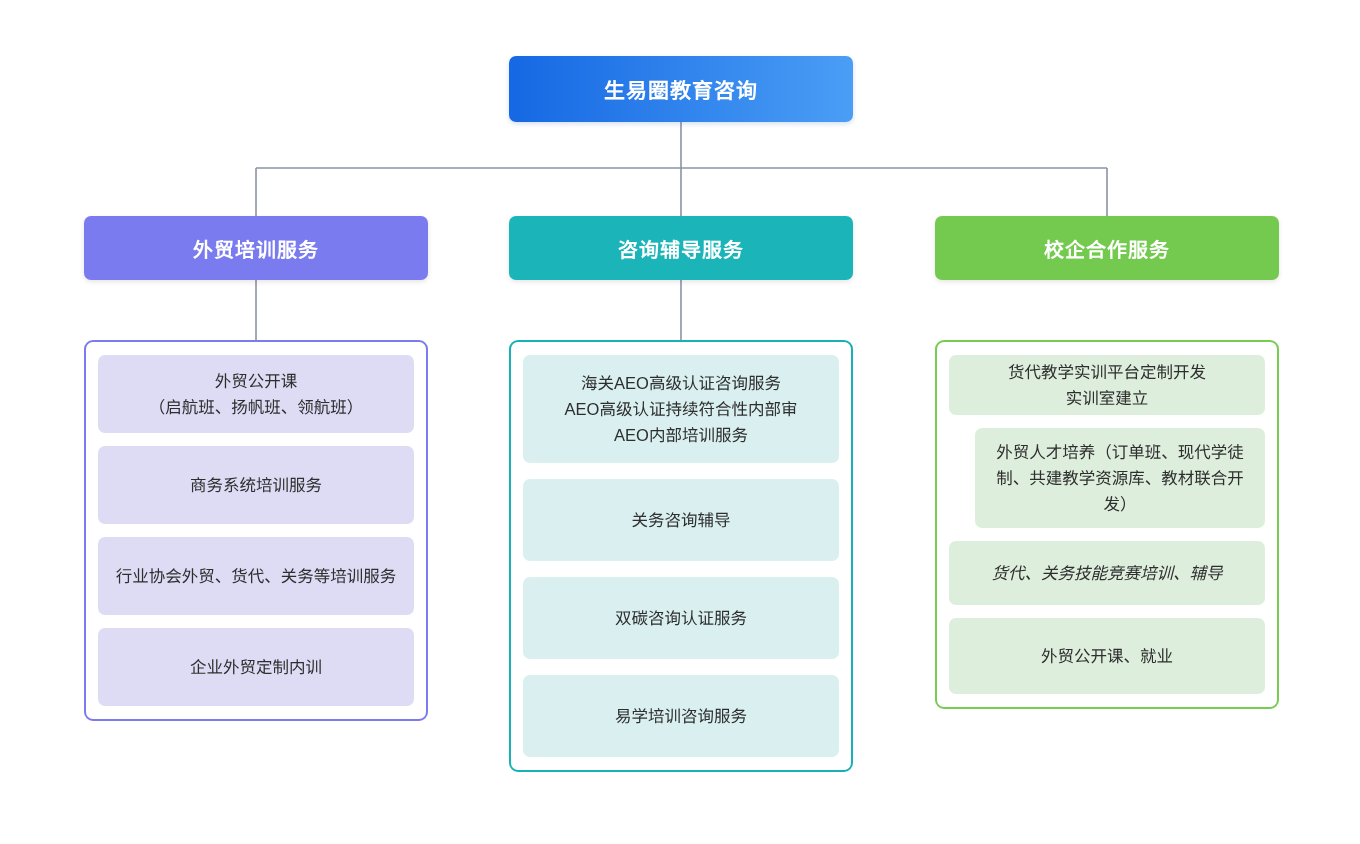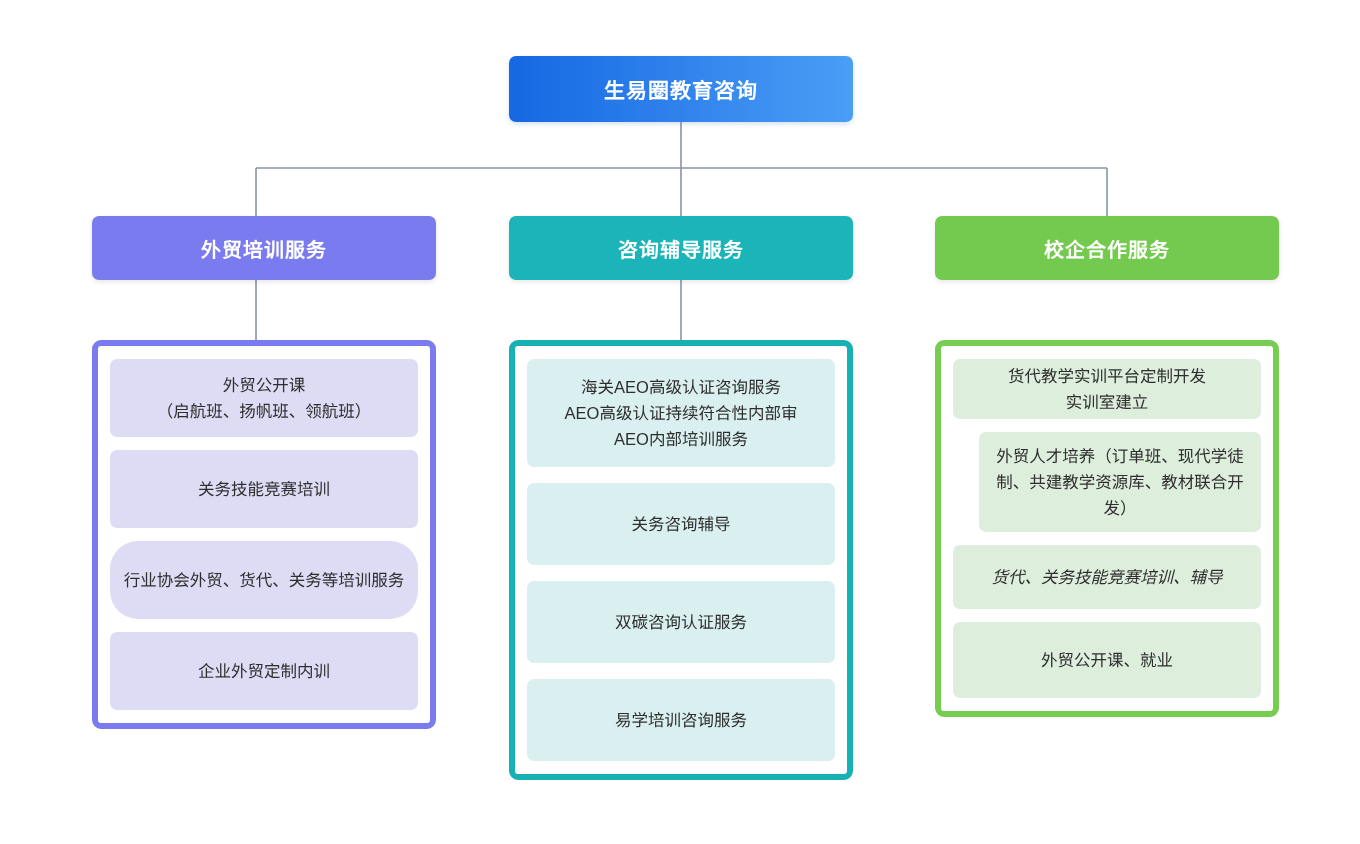--- a/index.html
+++ b/index.html
@@ -49,21 +49,21 @@
     letter-spacing: 1px;
     box-shadow: 0 2px 5px rgba(20,80,180,0.18);
   }
 
   
   .branch {
     position: absolute;
     top: 216px;
     width: 344px;
   }
-  .branch-1 { left: 92px; }
+  .branch-1 { left: 84px; }
   .branch-2 { left: 509px; }
   .branch-3 { left: 935px; }
 
   .branch-header {
     width: 344px;
     height: 64px;
     border-radius: 7px;
     display: flex;
     align-items: center;
     justify-content: center;
@@ -73,21 +73,21 @@
     letter-spacing: 1px;
     box-sizing: border-box;
     box-shadow: 0 2px 5px rgba(0,0,0,0.10);
   }
 
   .branch-body {
     position: absolute;
     top: 124px;
     left: 0;
     width: 344px;
-    border: 6px solid #000000;
+    border: 2px solid #000000;
     border-radius: 9px;
     box-sizing: border-box;
     padding: 13px 12px;
     display: flex;
     flex-direction: column;
     gap: 13px;
     background: #ffffff;
   }
 
   .leaf {
@@ -115,21 +115,21 @@
   .branch-2 .leaf          { background: #d9eff0; }
 
   
   .branch-3 .branch-header { background: #73ca4e; }
   .branch-3 .branch-body   { border-color: #77cc52; }
   .branch-3 .leaf          { background: #ddeedc; }
 
   
   .branch-1 .leaf-h1 { height: 78px; }
   .branch-1 .leaf-h2 { height: 78px; }
-  .branch-1 .leaf-h3 { height: 78px; border-radius: 28px; }
+  .branch-1 .leaf-h3 { height: 78px; }
   .branch-1 .leaf-h4 { height: 78px; }
 
   .branch-2 .leaf-h1 { height: 108px; }
   .branch-2 .leaf-h2 { height: 82px; }
   .branch-2 .leaf-h3 { height: 82px; }
   .branch-2 .leaf-h4 { height: 82px; }
 
   .branch-3 .leaf-h1 { height: 60px; }
   .branch-3 .leaf-h2 { height: 100px; }
   .branch-3 .leaf-h3 { height: 64px; font-style: italic; }
@@ -158,21 +158,21 @@
     <span>生易圈教育咨询</span>
   </div>
 
   <div class="branch branch-1">
     <div class="branch-header" style="background: rgb(123, 123, 240);">
       <span>外贸培训服务</span>
     </div>
     <div class="branch-body" style="border-color: rgb(123, 123, 240);">
       <div class="leaf leaf-h1" style="background: rgb(222, 220, 245);">外贸公开课
 （启航班、扬帆班、领航班）</div>
-      <div class="leaf leaf-h2" style="background: rgb(222, 220, 245);">关务技能竞赛培训</div>
+      <div class="leaf leaf-h2" style="background: rgb(222, 220, 245);">商务系统培训服务</div>
       <div class="leaf leaf-h3" style="background: rgb(222, 220, 245);">行业协会外贸、货代、关务等培训服务</div>
       <div class="leaf leaf-h4" style="background: rgb(222, 220, 245);">企业外贸定制内训</div>
     </div>
   </div>
 
   <div class="branch branch-2">
     <div class="branch-header" style="background: rgb(27, 180, 184); text-align: right;">
       <span>咨询辅导服务</span>
     </div>
     <div class="branch-body" style="border-color: rgb(23, 176, 181);">

